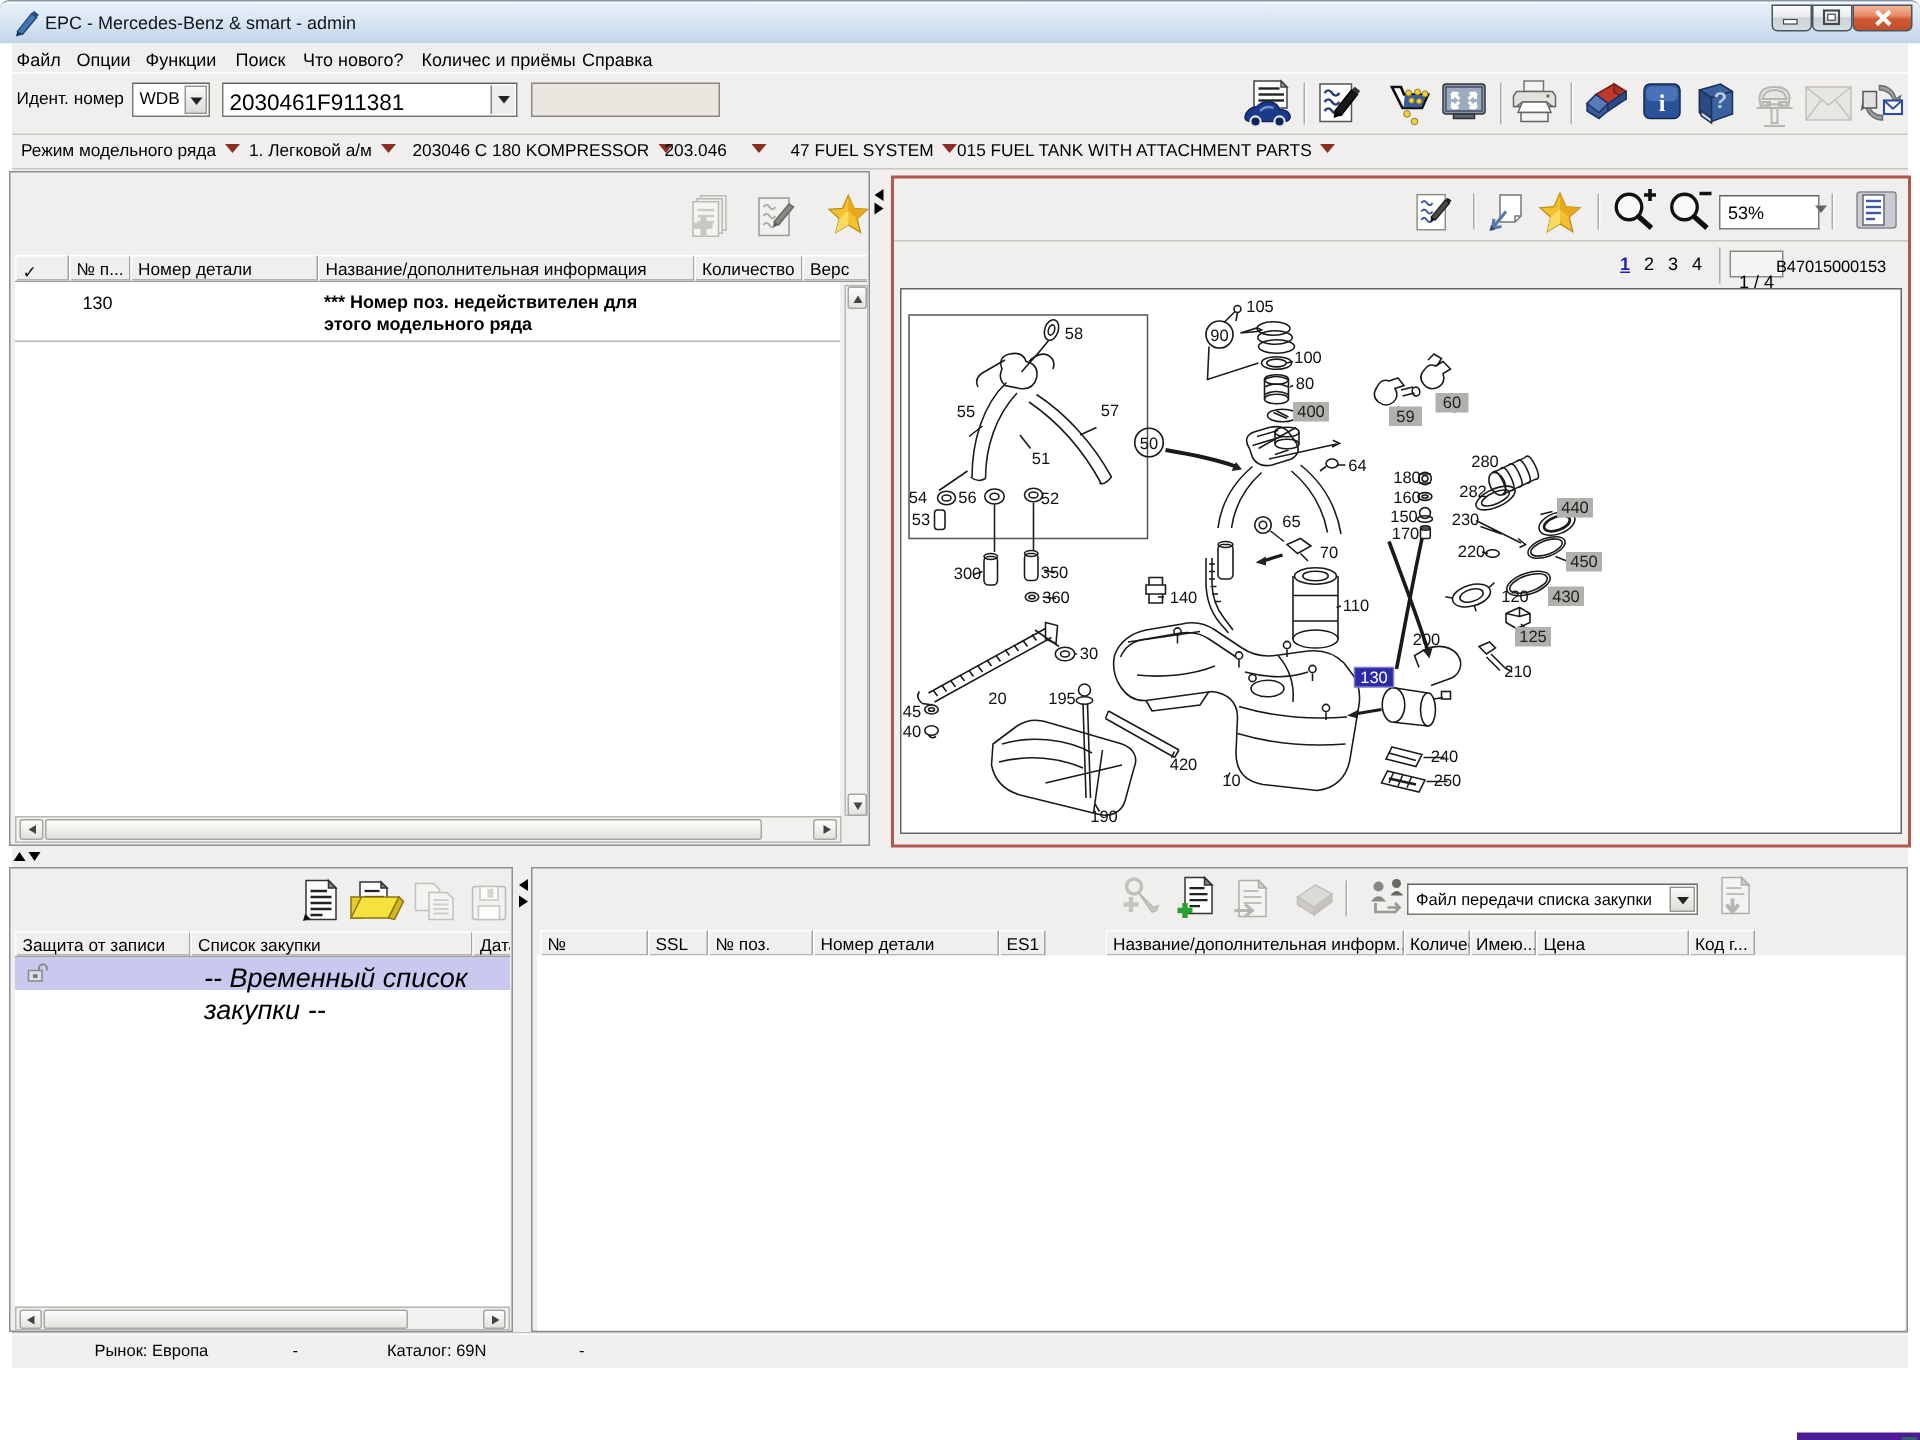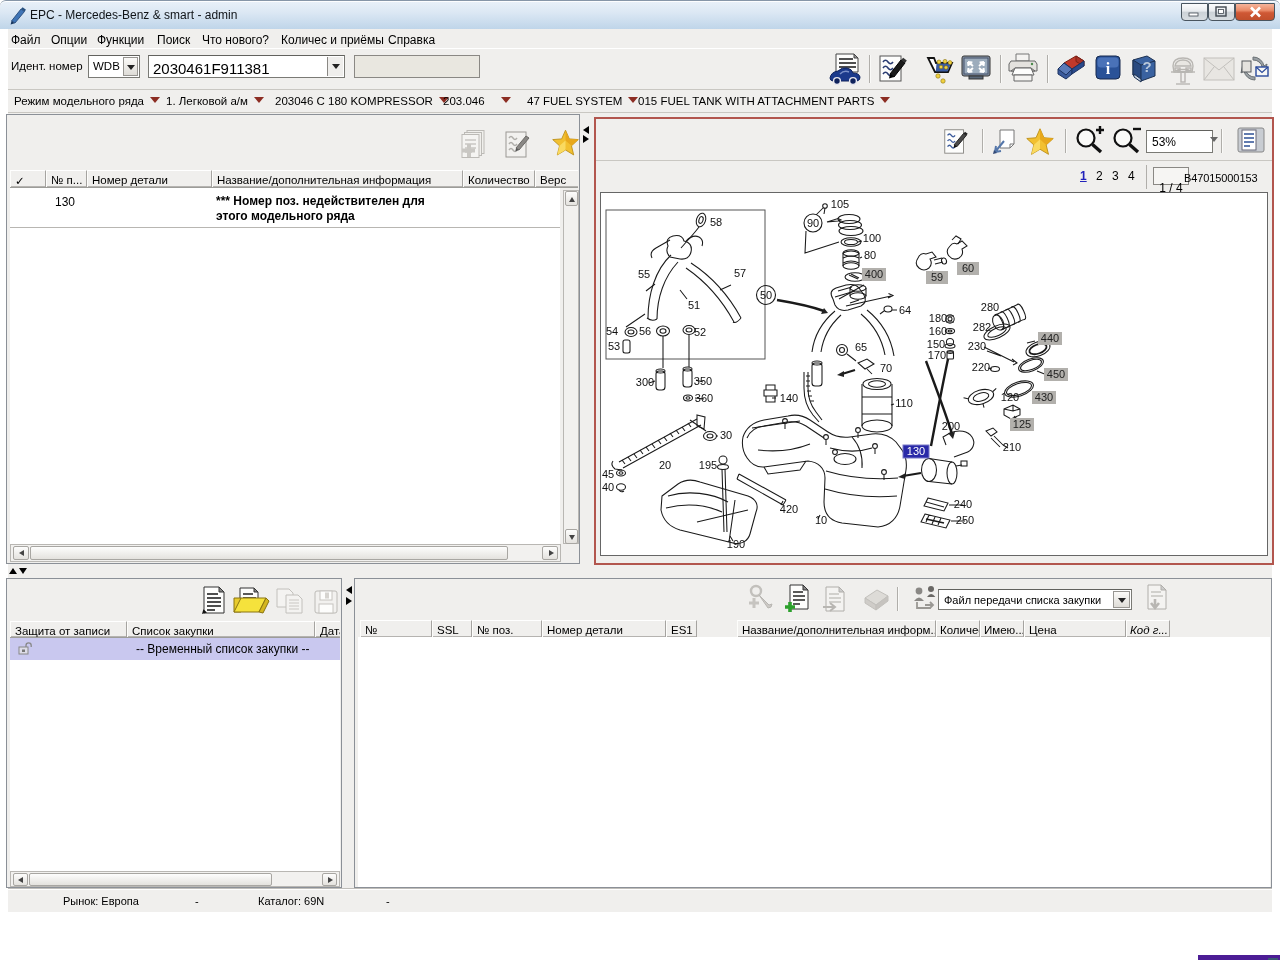--- a/index.html
+++ b/index.html
@@ -640,21 +640,21 @@
       <div class="hcell" style="left:117px;width:188px;">Список закупки</div>
       <div class="hcell" style="left:305px;width:25px;border-right:none;">Дата</div>
     </div>
     <div class="ab" style="left:3px;top:59px;width:330px;height:233px;background:#fff;">
       <div class="ab" style="left:0;top:0;width:330px;height:22px;background:#c9c8ef;">
         <svg class="ab" style="left:7px;top:4px" width="15" height="14" viewBox="0 0 15 14">
             <rect x="2" y="5" width="9" height="7" fill="#dddce8" stroke="#888"></rect>
             <rect x="5" y="7.5" width="3" height="2.5" fill="#777"></rect>
             <path d="M9 5 v-1.5 a2.6 2.6 0 0 1 5.2 0 V5" stroke="#888" fill="none" stroke-width="1.3"></path>
           </svg>
-        <div class="ab" style="left:126px;top:4px;font-size:12px;">-- Временный список закупки --</div>
+        <div class="ab" style="left:126px;top:4px;font-size:18px;font-style:italic;">-- Временный список закупки --</div>
       </div>
     </div>
 
     <div class="ab sb" style="left:3px;top:292px;width:330px;height:16px;">
       <div class="sbtn" style="left:2px;top:1px;width:15px;height:13px;">
           <div class="arrow" style="left:4px;top:3px;border-top:3.5px solid transparent;border-bottom:3.5px solid transparent;border-right:5px solid #444;"></div>
         </div>
       <div class="sbtn" style="left:311px;top:1px;width:15px;height:13px;">
           <div class="arrow" style="left:5px;top:3px;border-top:3.5px solid transparent;border-bottom:3.5px solid transparent;border-left:5px solid #444;"></div>
         </div>
@@ -725,21 +725,21 @@
       <div class="hcell" style="left:2px;width:72px;">№</div>
       <div class="hcell" style="left:74px;width:40px;">SSL</div>
       <div class="hcell" style="left:114px;width:70px;">№ поз.</div>
       <div class="hcell" style="left:184px;width:124px;">Номер детали</div>
       <div class="hcell" style="left:308px;width:31px;">ES1</div>
       <div class="hcell" style="left:339px;width:40px;margin-top:21px;">ES2</div>
       <div class="hcell" style="left:379px;width:199px;">Название/дополнительная информ...</div>
       <div class="hcell" style="left:578px;width:44px;padding:3px 1px 0 3px;">Количес...</div>
       <div class="hcell" style="left:622px;width:44px;padding:3px 1px 0 3px;">Имею...</div>
       <div class="hcell" style="left:666px;width:102px;">Цена</div>
-      <div class="hcell" style="left:768px;width:44px;padding:3px 1px 0 3px;font-style:italic;">Код г...</div>
+      <div class="hcell" style="left:768px;width:44px;padding:3px 1px 0 3px;">Код г...</div>
     </div>
     <div class="ab" style="left:3px;top:58px;width:912px;height:250px;background:#fff;"></div>
   </div>
 
   <div class="ab" style="left:8px;top:889px;width:1264px;height:23px;background:#f0efed;border-top:1px solid #fff;box-shadow:0 -1px 0 #c0beba;">
     <div class="ab" style="left:55px;top:5px;">Рынок: Европа</div>
     <div class="ab" style="left:187px;top:5px;">-</div>
     <div class="ab" style="left:250px;top:5px;">Каталог: 69N</div>
     <div class="ab" style="left:378px;top:5px;">-</div>
   </div>

